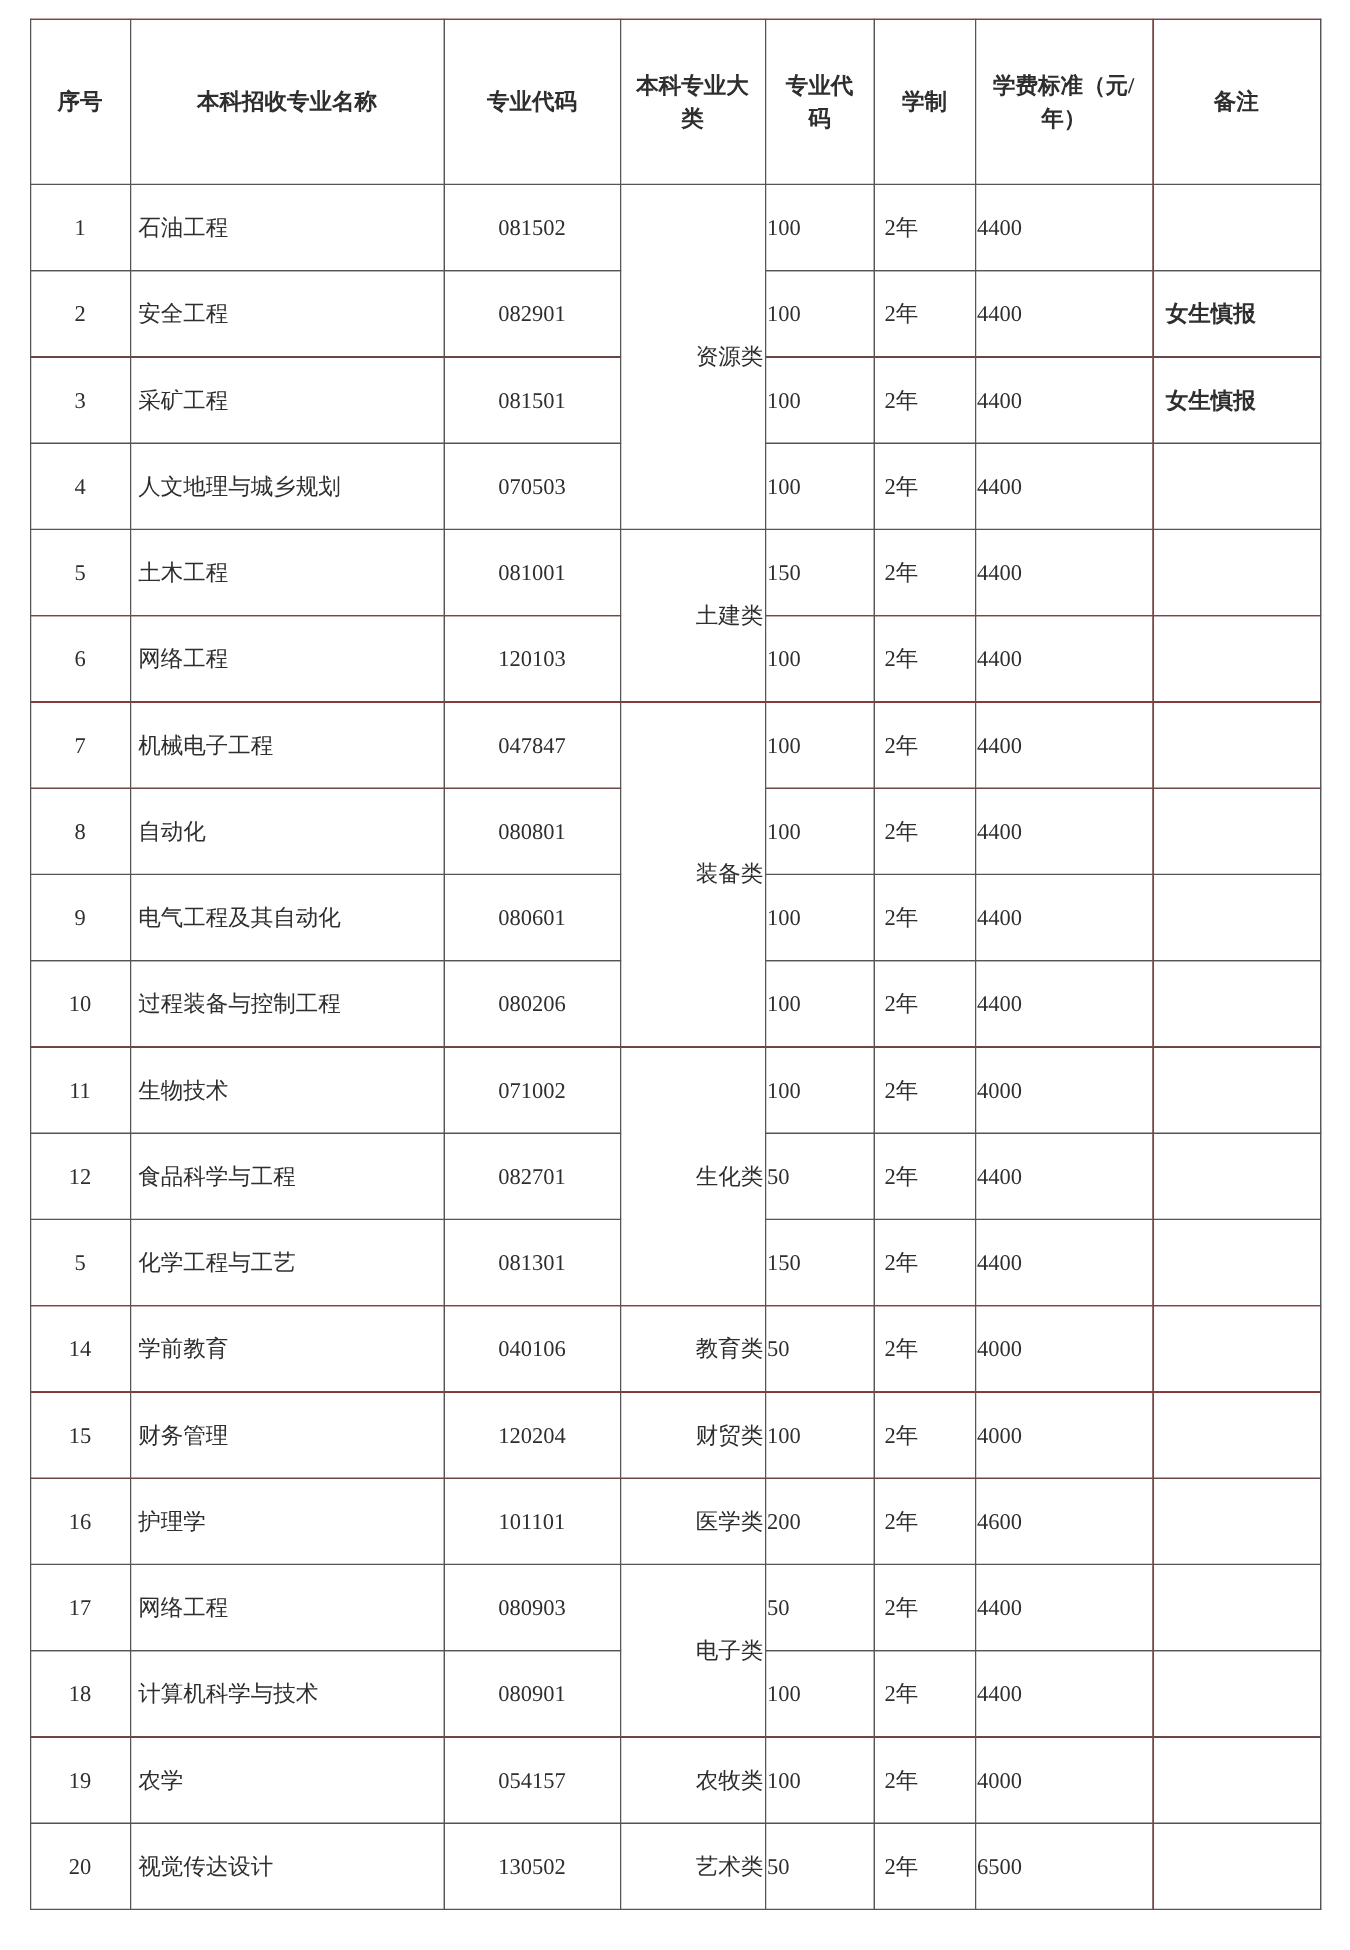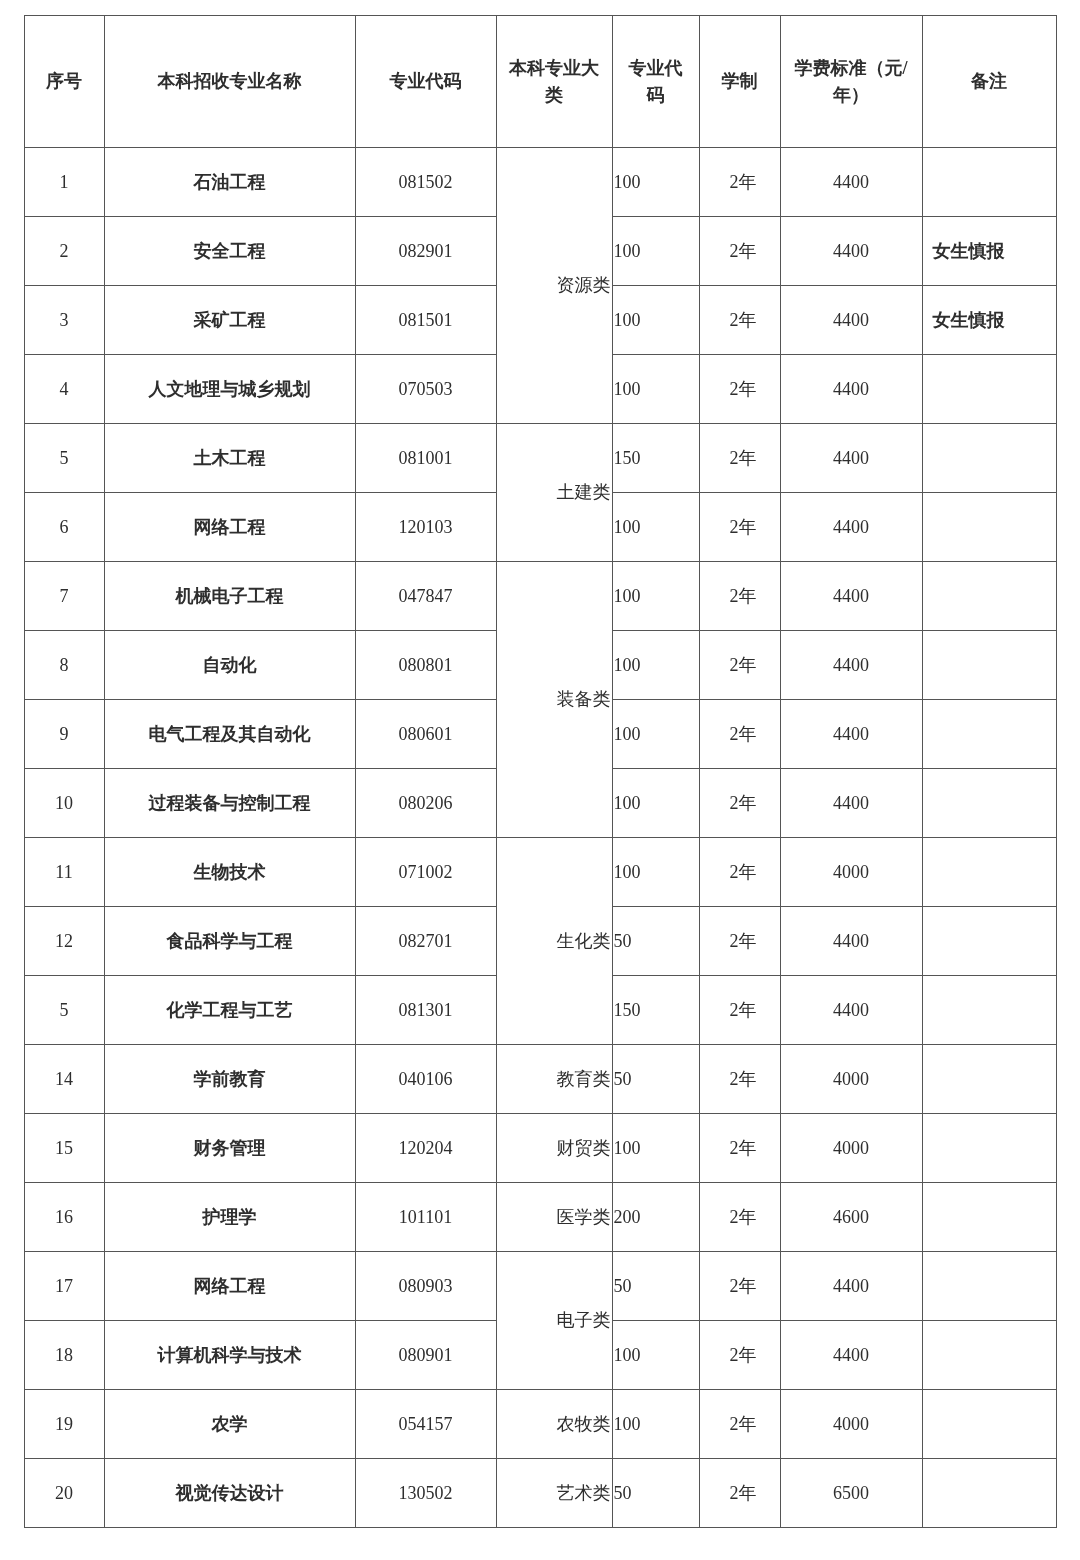--- a/index.html
+++ b/index.html
@@ -30,26 +30,26 @@
     background: #ffffff;
   }
   table.adm thead tr { height: 132px; }
   table.adm tbody tr { height: 69px; }
   table.adm th {
     font-weight: bold;
     text-align: center;
     padding: 0 10px;
   }
   td.c-seq     { text-align: center; }
-  td.c-major   { text-align: center; padding: 0 6px; font-weight: bold; }
+  td.c-major   { text-align: left; padding: 0 6px; }
   td.c-code    { text-align: center; }
   td.c-cat     { text-align: right; }
   td.c-plan    { text-align: left;  padding-right: 7px; }
-  td.c-dur     { text-align: center;   padding-left: 8px; }
-  td.c-tuition { text-align: center; }
+  td.c-dur     { text-align: left;   padding-left: 8px; }
+  td.c-tuition { }
   td.c-remark  { text-align: left;   padding-left: 10px; font-weight: bold; }
 </style>
 </head>
 <body>
 
 <table class="adm">
   <colgroup>
     <col style="width:80px">
     <col style="width:251px">
     <col style="width:141px">

